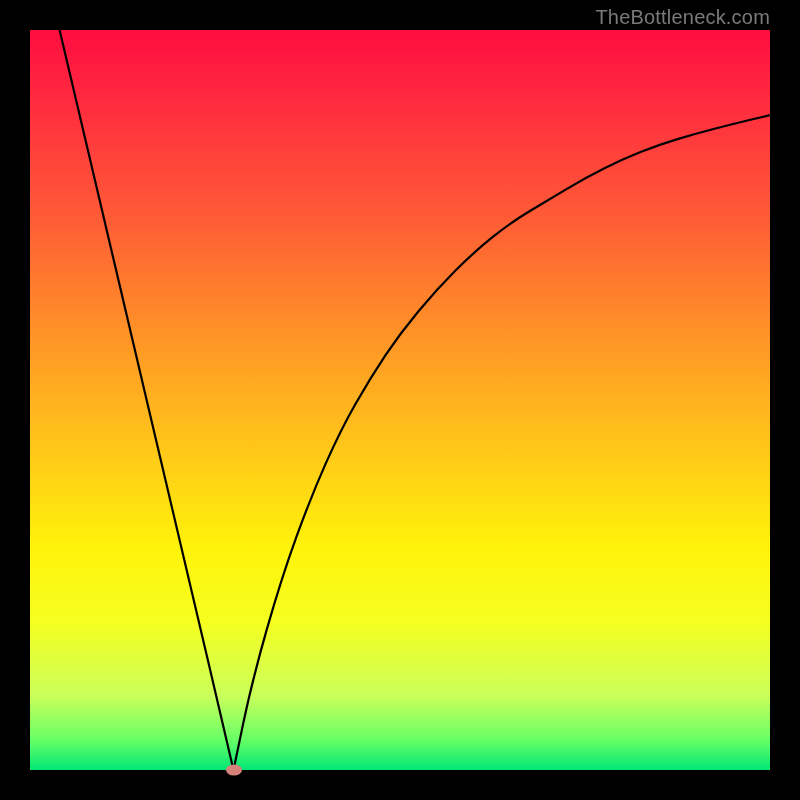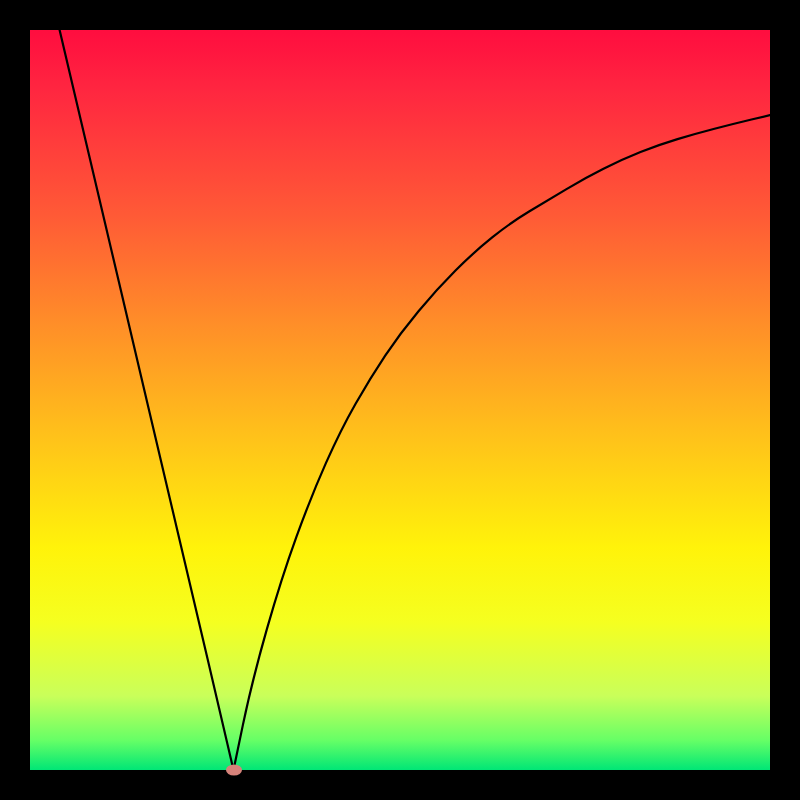--- a/index.html
+++ b/index.html
@@ -72,14 +72,15 @@
 
     <svg class="curve" viewBox="0 0 740 740" preserveAspectRatio="none">
       <path d="M29.60 0.00 L59.20 125.80 L88.80 251.60 L118.40 377.40 L148.00 503.20 L177.60 629.00 L203.50 740.00" fill="none" stroke="#000" stroke-width="2.2" stroke-linecap="round"></path>
       <path d="M 203.50 740.00 Q 203.50 740.00 212.75 695.60 Q 222.00 651.20 236.80 599.40 Q 251.60 547.60 266.40 506.90 Q 281.20 466.20 296.00 432.90 Q 310.80 399.60 325.60 373.70 Q 340.40 347.80 355.20 325.60 Q 370.00 303.40 388.50 281.20 Q 407.00 259.00 425.50 240.50 Q 444.00 222.00 462.50 207.20 Q 481.00 192.40 499.50 181.30 Q 518.00 170.20 536.50 159.10 Q 555.00 148.00 573.50 138.75 Q 592.00 129.50 610.50 122.10 Q 629.00 114.70 647.50 109.15 Q 666.00 103.60 684.50 98.79 Q 703.00 93.98 721.50 89.54 T 740.00 85.10" fill="none" stroke="#000" stroke-width="2.2" stroke-linecap="round"></path>
     </svg>
 
     <div class="marker" style="left: 203.5px; top: 740px;"></div>
 
   </div>
 
+  <div class="watermark">TheBottleneck.com</div>
 
 </div>
 
 </body></html>

